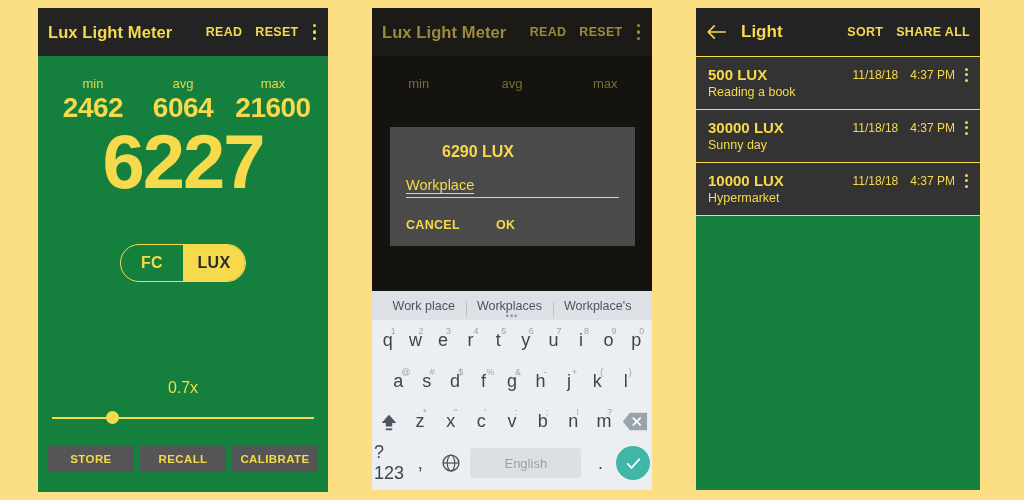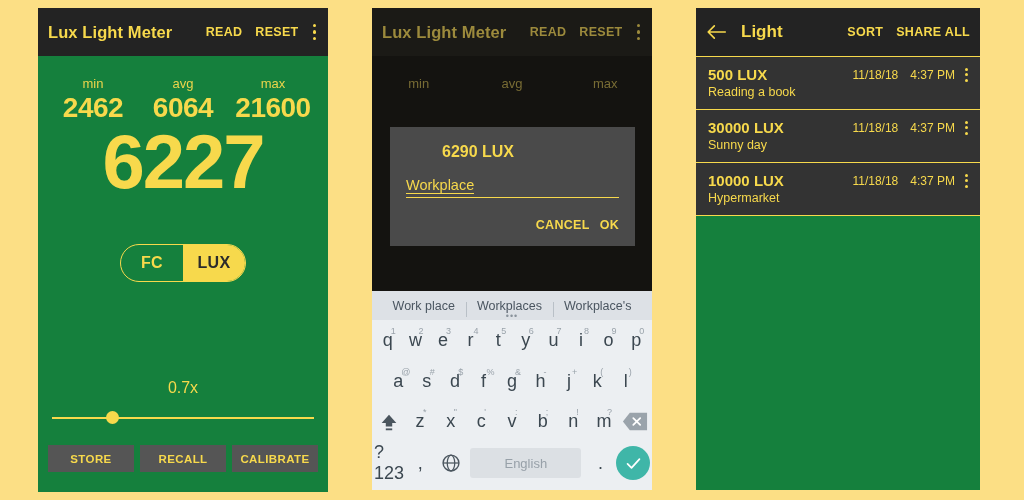--- a/index.html
+++ b/index.html
@@ -160,21 +160,21 @@
     margin-left: 36px;
   }
   .dialog-input {
     color: #F7D94C; font-size: 14.5px;
     border-bottom: 1.4px solid #F7D94C;
     padding-bottom: 4px;
     margin-bottom: 20px;
   }
   .dialog-input span { border-bottom: 1px solid #F7D94C; }
   .dialog-actions {
-    display: flex; justify-content: flex-end; gap: 10px;
+    display: flex; gap: 36px;
     padding-bottom: 6px;
   }
   .dialog-btn {
     color: #F7D94C; font-size: 12.5px; font-weight: bold;
     letter-spacing: .3px; background: none; border: none;
     font-family: inherit;
   }
 
   
   .keyboard {

